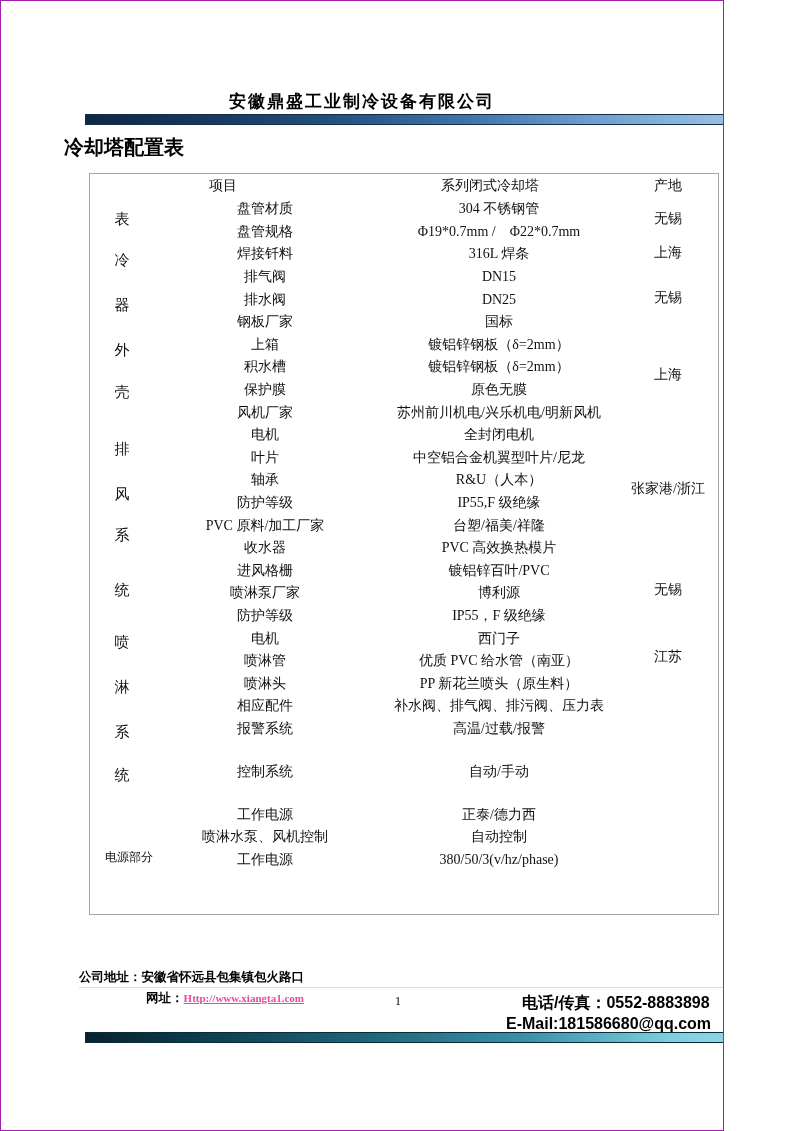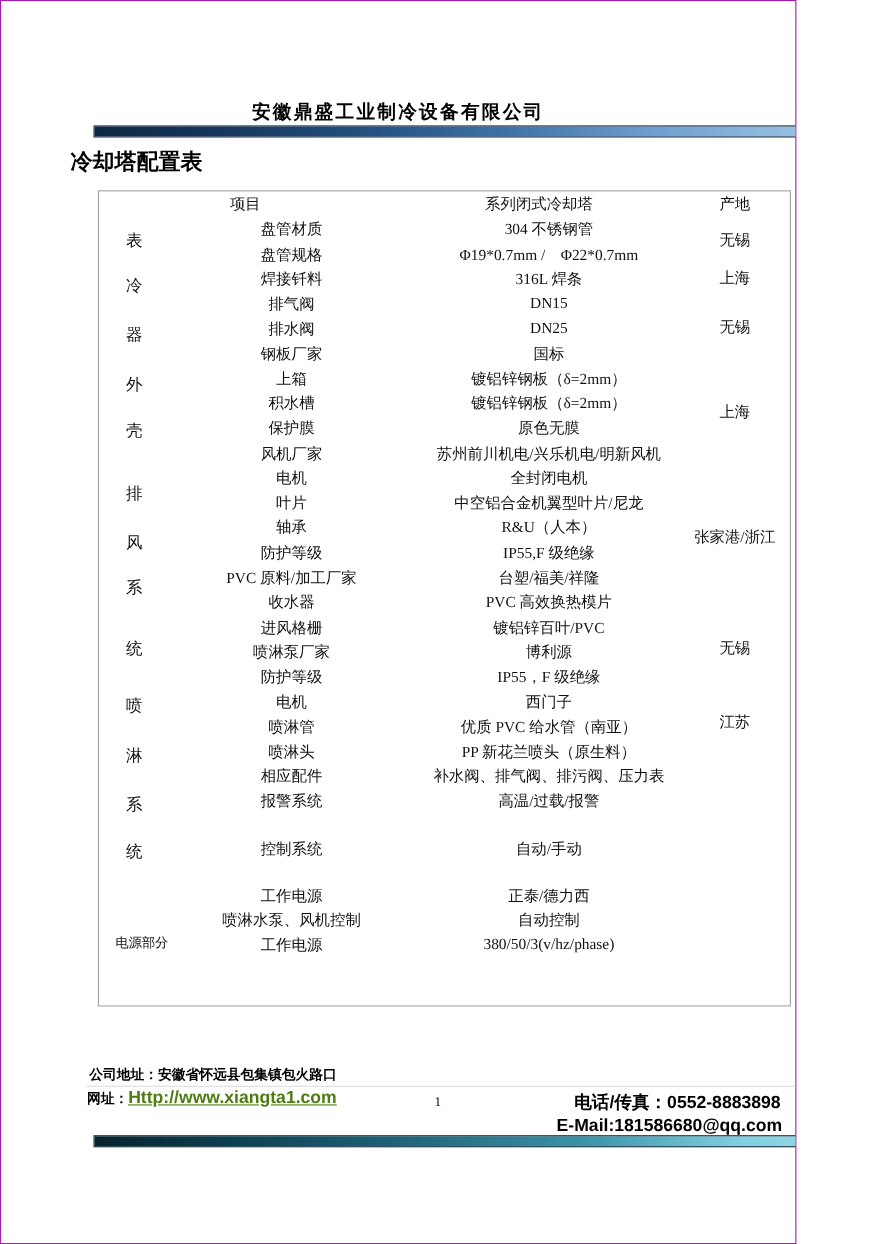--- a/index.html
+++ b/index.html
@@ -57,21 +57,21 @@
   .orig > span:nth-of-type(1){top:45px}
   .orig > span:nth-of-type(2){top:79px}
   .orig > span:nth-of-type(3){top:124px}
   .orig > span:nth-of-type(4){top:201px}
   .orig > span:nth-of-type(5){top:315px}
   .orig > span:nth-of-type(6){top:416px}
   .orig > span:nth-of-type(7){top:483px}
   
   .f-sep{position:absolute;left:78px;top:986px;width:659px;height:1px;background:#dcdcdc;}
   .f-left{position:absolute;left:78px;top:966px;font-size:12.5px;font-weight:bold;line-height:21px;color:#000;text-align:right;}
-  .f-left a{color:#4d7c0f;text-decoration:underline;font-family:Liberation Sans, sans-serif;font-size:16px;}
+  .f-left a{color:#ec4899;text-decoration:underline;font-family:Liberation Serif, serif;font-size:11px;}
   .f-page{position:absolute;left:394px;top:993px;font-size:12px;color:#000;}
   .f-right{position:absolute;left:505px;top:991px;font-size:16px;font-weight:bold;line-height:21px;
            font-family:"Liberation Sans","DejaVu Sans",sans-serif;color:#000;}
   .f-right .phone{padding-left:16px;}
   .bar-bottom{
     position:absolute;left:84px;top:1031px;width:653px;height:9px;
     border:1px solid #0a2c3a;
     background:linear-gradient(90deg,#07222e 0%,#0e4152 20%,#1f6378 42%,#3b93a8 68%,#7fd0e0 90%,#92d7e3 100%);
   }
 </style>

